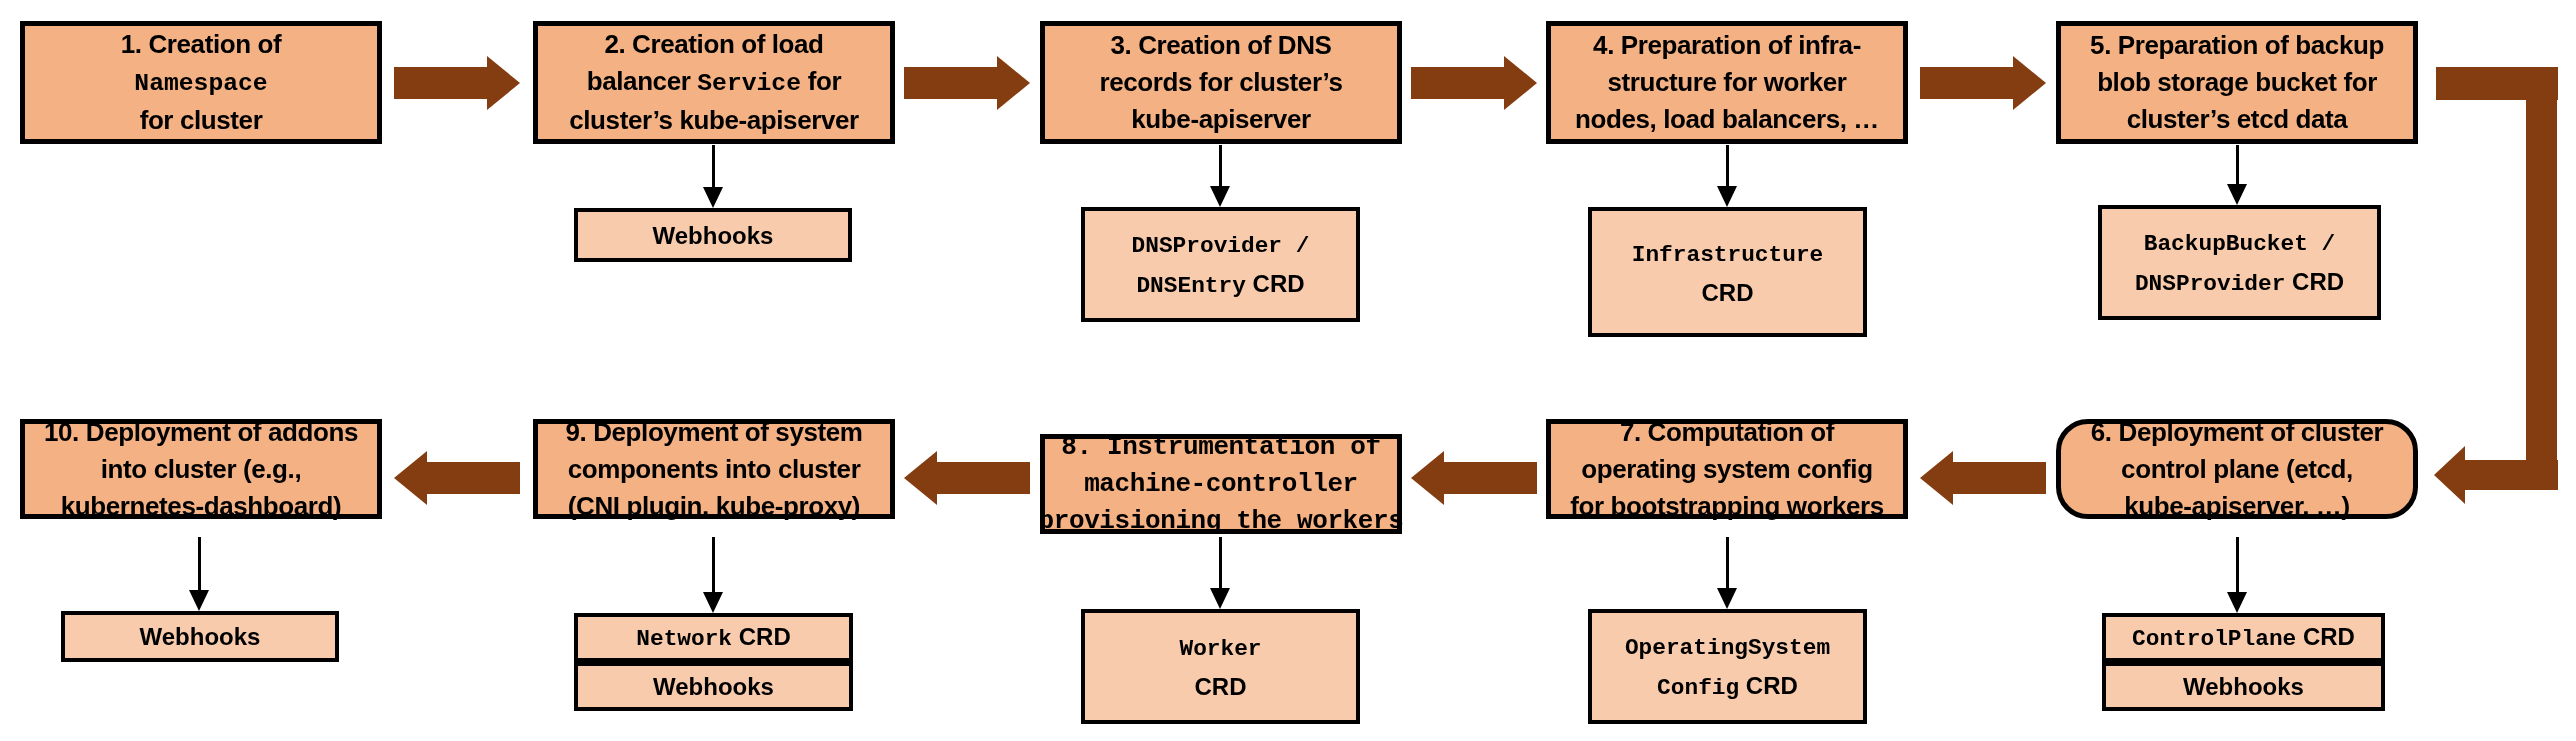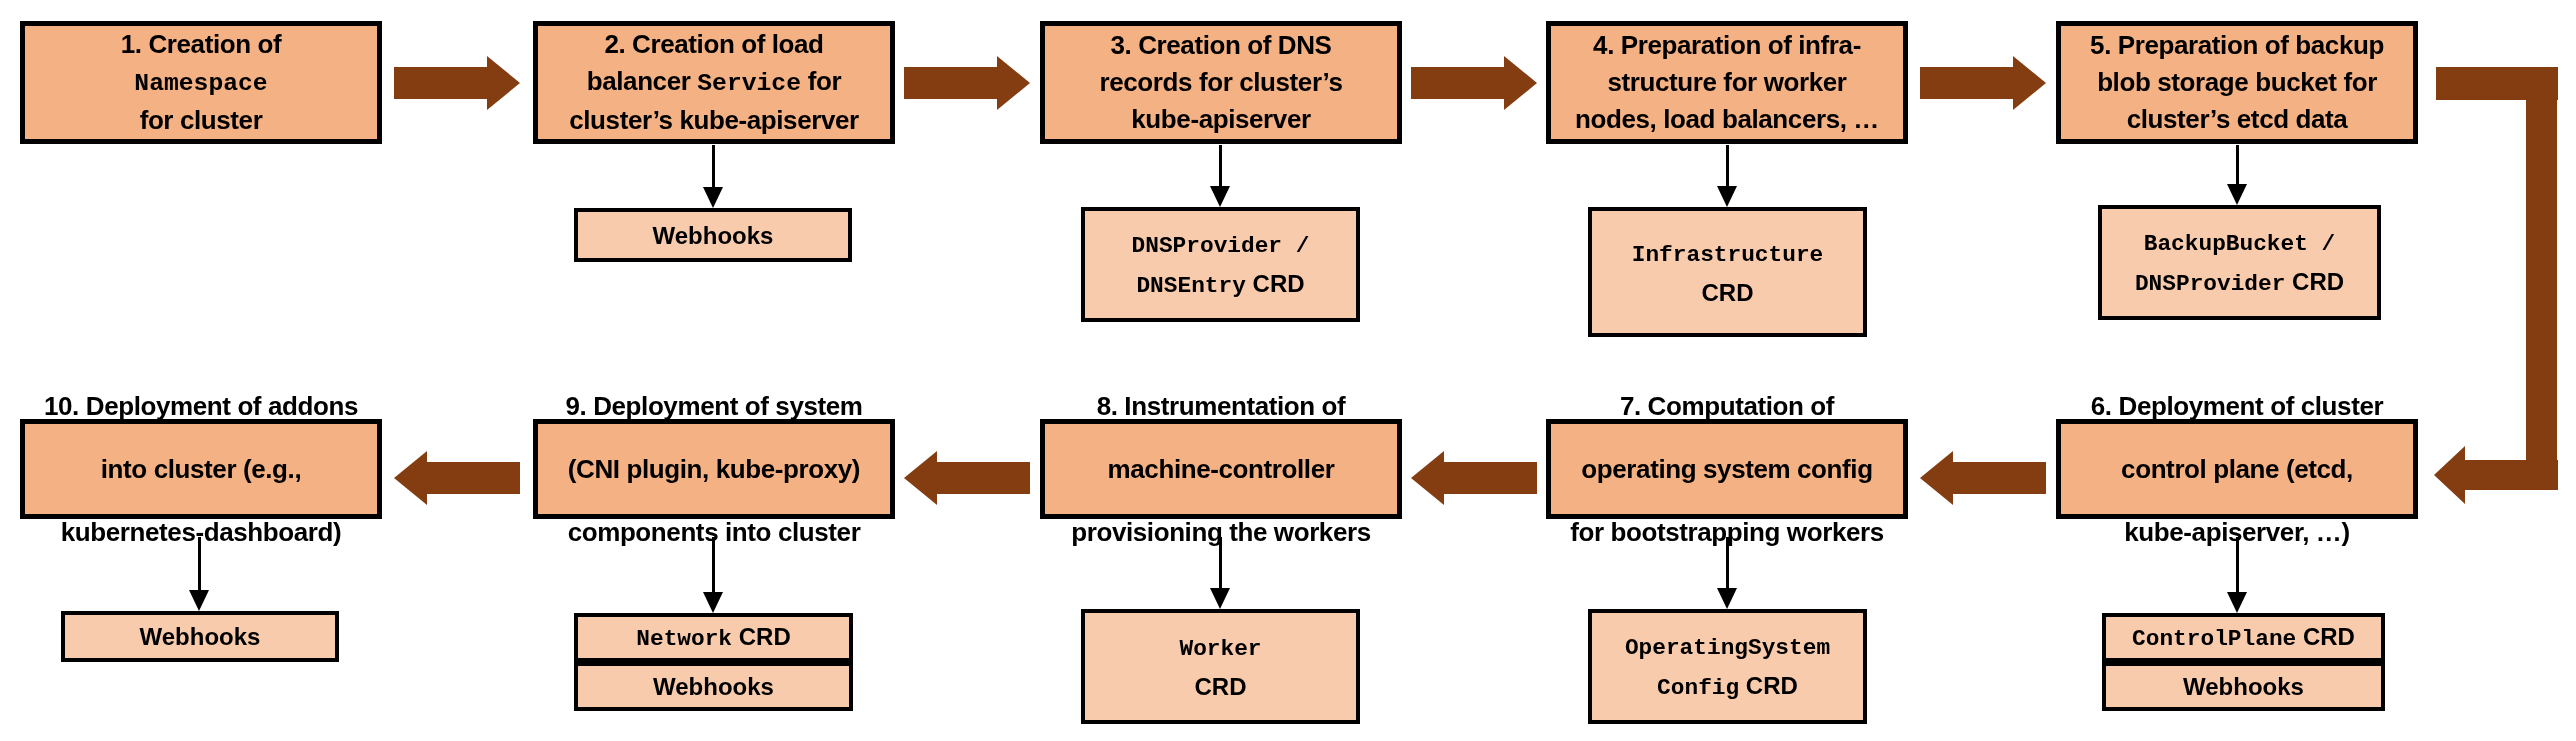--- a/index.html
+++ b/index.html
@@ -21,21 +21,21 @@
     position:absolute;
     width:362px;
     background:var(--main-fill);
     border:5.7px solid var(--ink);
     box-sizing:border-box;
     display:flex;flex-direction:column;
     align-items:center;justify-content:center;
     text-align:left;
   }
   .r1{height:123px;}
-  .r2{height:100px;gap:26px;}
+  .r2{height:100px;}
   .tl{
     line-height:37px;
     font-size:26px;
     font-weight:bold;
     letter-spacing:-0.4px;
     white-space:nowrap;
   }
   .mono{
     font-family:"Liberation Mono", monospace;
     font-weight:700;
@@ -167,21 +167,21 @@
   <div class="child-box" style="left:2098px;top:205px;width:283px;height:115px;">
     <div class="tl plain"><span class="mono">BackupBucket /</span></div>
     <div class="tl plain"><span class="mono">DNSProvider</span><span style="font-weight:bold;"> CRD</span></div>
   </div>
 
   <div class="elbow-seg" style="left:2436px;top:67px;width:122px;height:33px;"></div>
   <div class="elbow-seg" style="left:2526px;top:67px;width:31px;height:423px;"></div>
   <div class="elbow-seg" style="left:2464px;top:460px;width:94px;height:30px;"></div>
   <div class="elbow-head" style="left:2434px;top:446px;"></div>
 
-  <div class="main-box r2" style="left:2056px;top:419px;">
+  <div class="main-box r2" style="left:2056px;top:419px;border-radius:32px;">
     <div class="tl"><span>6. Deployment of cluster</span></div>
     <div class="tl"><span>control plane (etcd,</span></div>
     <div class="tl"><span>kube-apiserver, …)</span></div>
   </div>
 
   <div class="conn" style="left:2236px;top:537px;height:55px;"></div>
   <div class="conn-head" style="left:2227px;top:592px;"></div>
   <div class="child-box" style="left:2102px;top:613px;width:283px;height:49px;">
     <div class="tl plain"><span class="mono">ControlPlane</span><span style="font-weight:bold;"> CRD</span></div>
   </div>
@@ -205,42 +205,42 @@
   <div class="child-box" style="left:1588px;top:609px;width:279px;height:115px;">
     <div class="tl plain"><span class="mono">OperatingSystem</span></div>
     <div class="tl plain"><span class="mono">Config</span><span style="font-weight:bold;"> CRD</span></div>
   </div>
 
   <div class="fat" style="left:1411px;top:451px;">
     <div class="head-left"></div>
     <div class="shaft"></div>
   </div>
 
-  <div class="main-box r2" style="left:1040px;top:419px;">
+  <div class="main-box r2" style="left:1040px;top:434px;font-family:Liberation Mono, monospace;">
     <div class="tl"><span>8. Instrumentation of</span></div>
     <div class="tl"><span>machine-controller</span></div>
     <div class="tl"><span>provisioning the workers</span></div>
   </div>
 
   <div class="conn" style="left:1219px;top:537px;height:51px;"></div>
   <div class="conn-head" style="left:1210px;top:588px;"></div>
   <div class="child-box" style="left:1081px;top:609px;width:279px;height:115px;">
     <div class="tl plain"><span class="mono">Worker</span></div>
     <div class="tl"><span>CRD</span></div>
   </div>
 
   <div class="fat" style="left:904px;top:451px;">
     <div class="head-left"></div>
     <div class="shaft"></div>
   </div>
 
   <div class="main-box r2" style="left:533px;top:419px;">
     <div class="tl"><span>9. Deployment of system</span></div>
+    <div class="tl"><span>components into cluster</span></div>
     <div class="tl"><span>(CNI plugin, kube-proxy)</span></div>
-    <div class="tl"><span>components into cluster</span></div>
   </div>
 
   <div class="conn" style="left:712px;top:537px;height:55px;"></div>
   <div class="conn-head" style="left:703px;top:592px;"></div>
   <div class="child-box" style="left:574px;top:613px;width:279px;height:49px;">
     <div class="tl plain"><span class="mono">Network</span><span style="font-weight:bold;"> CRD</span></div>
   </div>
   <div class="child-box" style="left:574px;top:662px;width:279px;height:49px;">
     <div class="tl"><span>Webhooks</span></div>
   </div>

